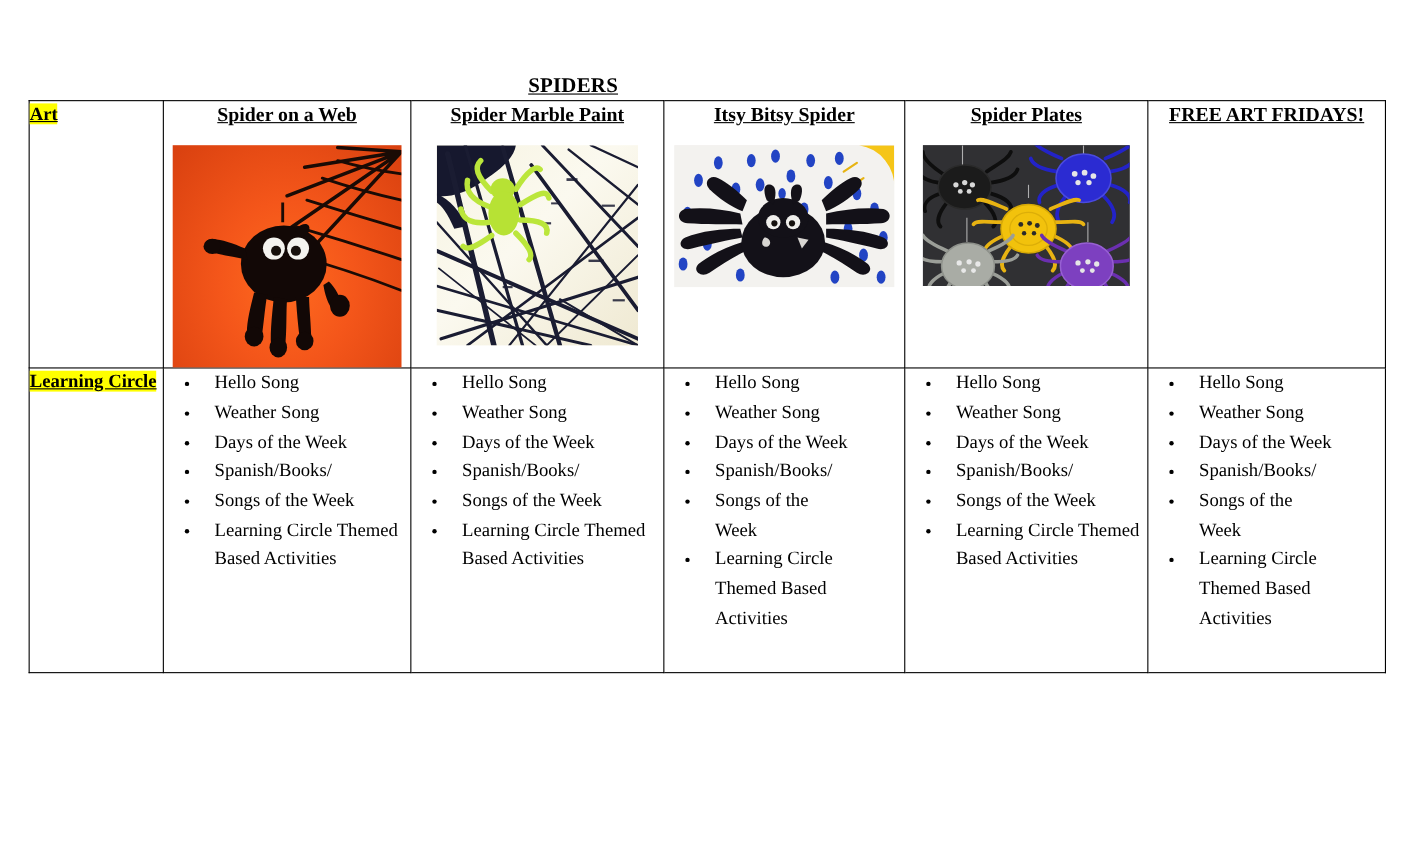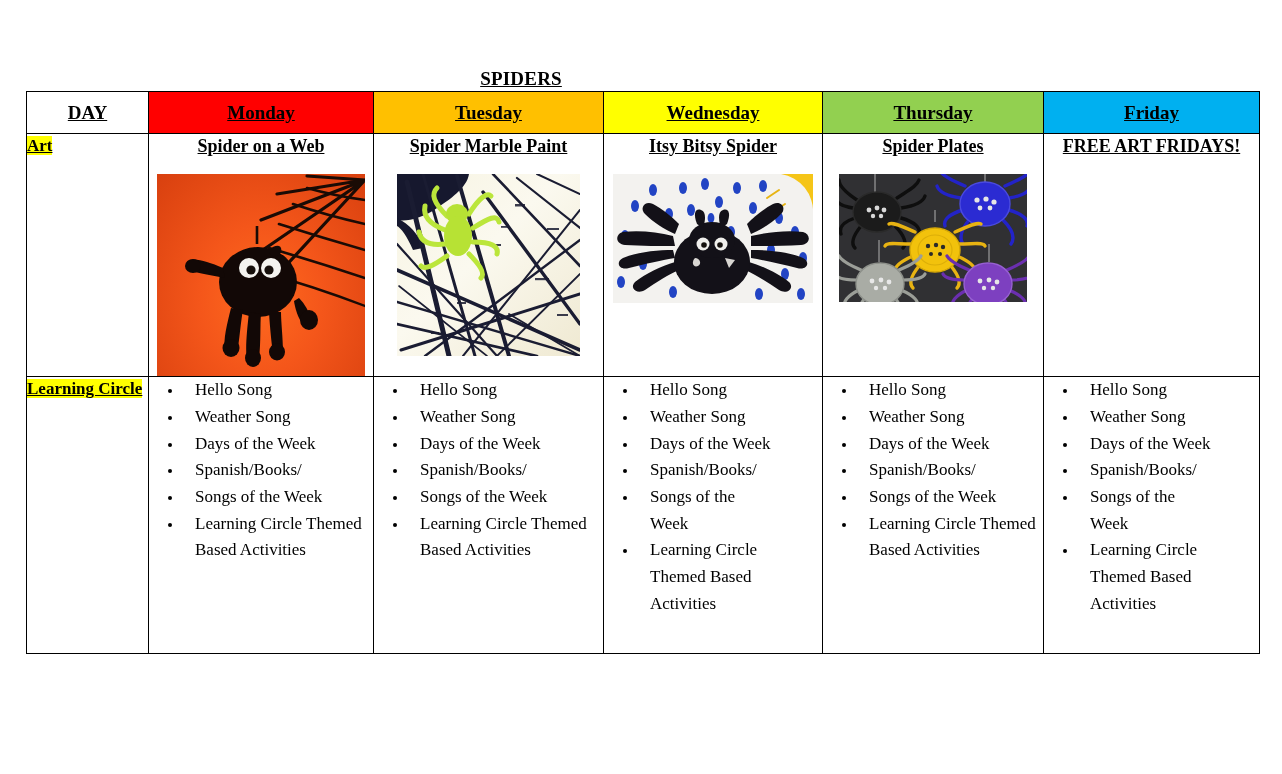--- a/index.html
+++ b/index.html
@@ -151,40 +151,20 @@
     <colgroup>
       <col class="c-day">
         <col class="c-mon">
         <col class="c-tue">
       <col class="c-wed">
         <col class="c-thu">
         <col class="c-fri">
     </colgroup>
     <tbody>
 
-      <tr class="head-row">
-        <td style="background:#ffffff">
-          <span class="head-label">DAY</span>
-        </td>
-        <td style="background:#FF0000">
-          <span class="head-label">Monday</span>
-        </td>
-        <td style="background:#FFC000">
-          <span class="head-label">Tuesday</span>
-        </td>
-        <td style="background:#FFFF00">
-          <span class="head-label">Wednesday</span>
-        </td>
-        <td style="background:#92D050">
-          <span class="head-label">Thursday</span>
-        </td>
-        <td style="background:#00B0F0">
-          <span class="head-label">Friday</span>
-        </td>
-      </tr>
 
       <tr>
         <td class="rowlabel">
           <span class="hl">Art</span>
         </td>
 
         <td class="art-cell">
           <span class="art-title">Spider on a Web</span>
           <div class="art-figure art1">
             <svg viewBox="0 0 208 202" preserveAspectRatio="none" aria-hidden="true">

